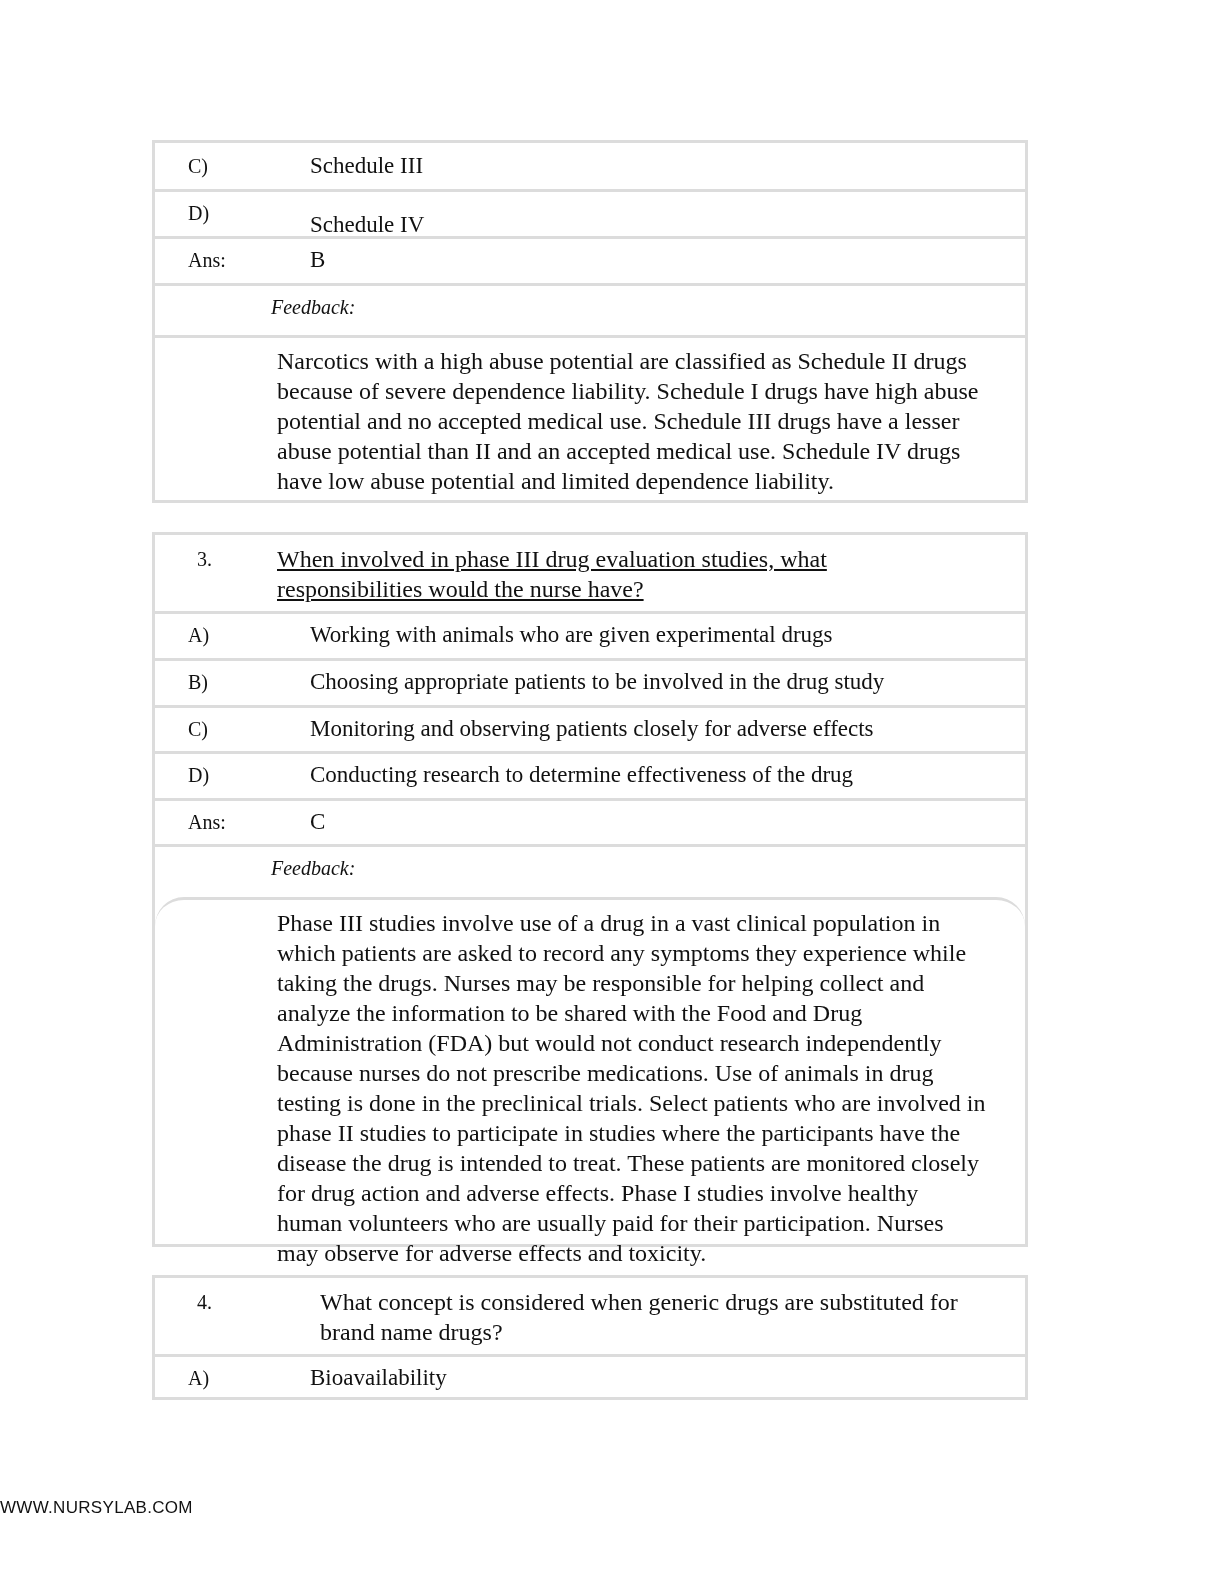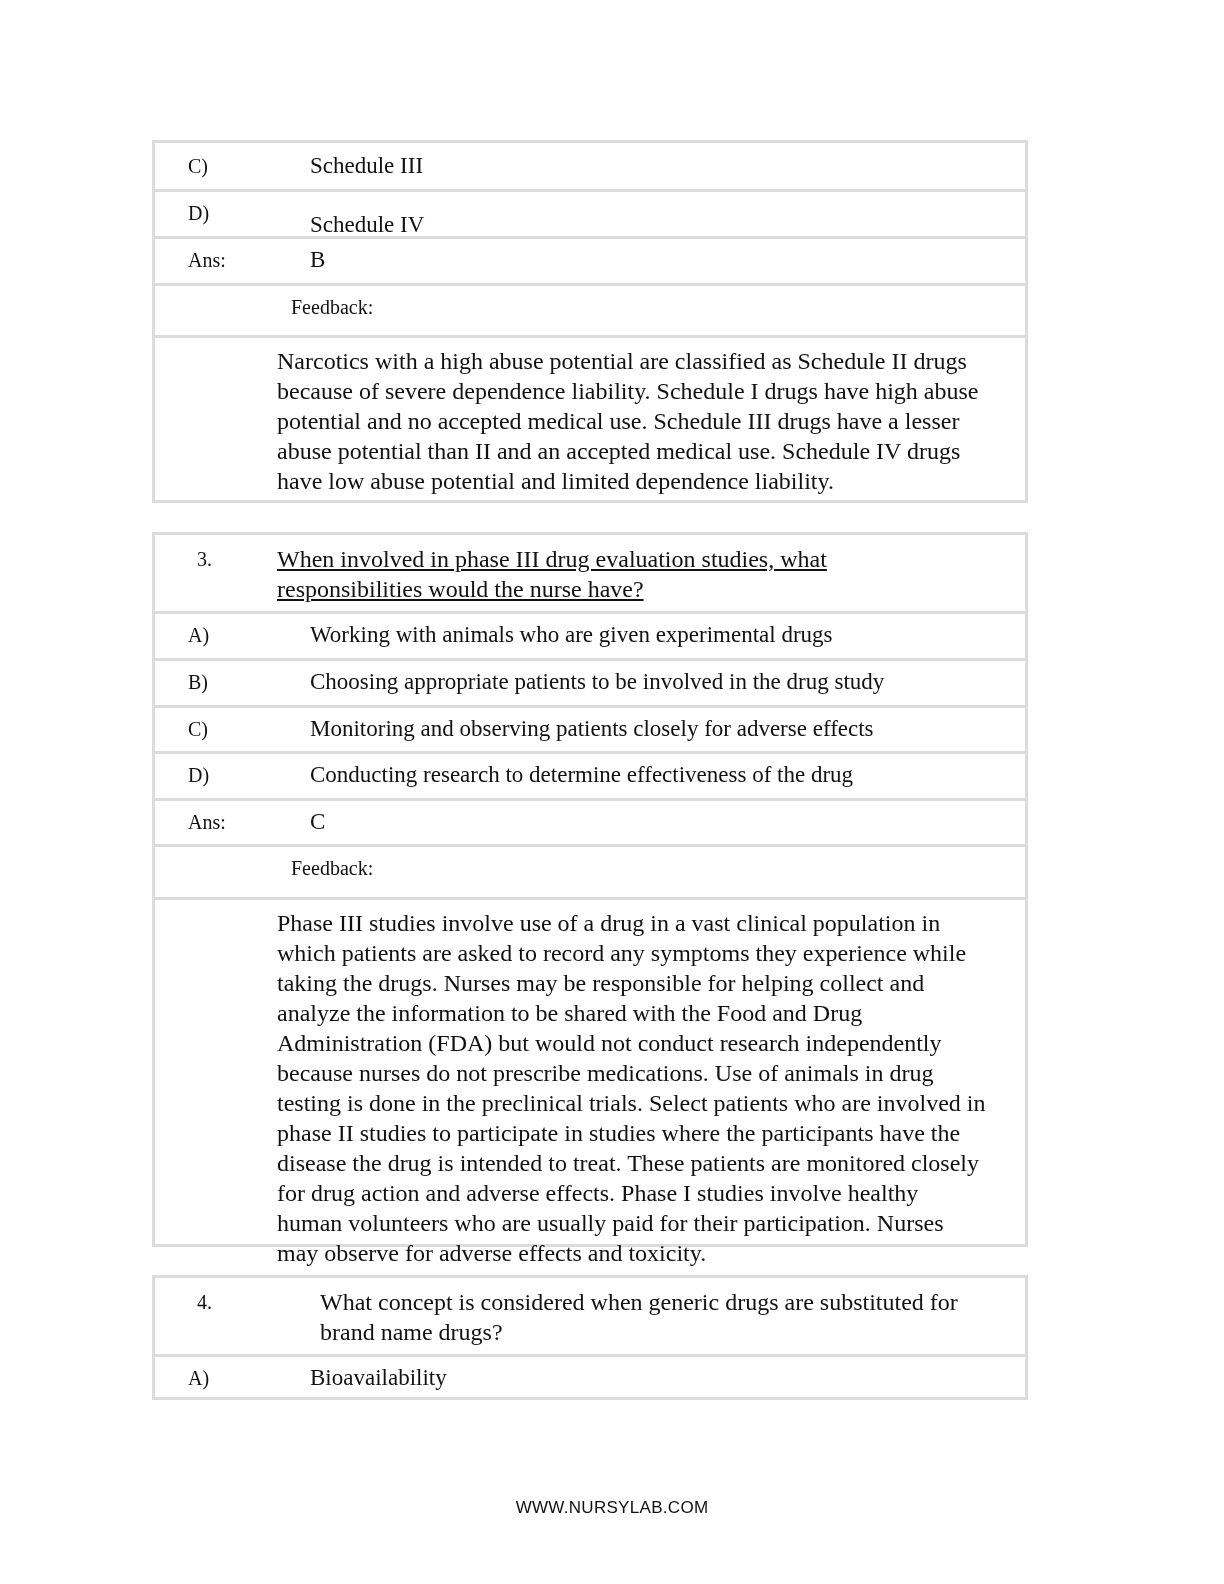--- a/index.html
+++ b/index.html
@@ -48,30 +48,30 @@
     }
     .text {
       position: absolute;
       left: 122px;
       width: 710px;
       font-size: 24px;
       line-height: 30px;
     }
     .feedback-label {
       position: absolute;
-      left: 136px;
+      left: 116px;
       font-size: 20px;
       line-height: 30px;
+      font-style: italic;
     }
     .footer {
       position: absolute;
       top: 1498px;
       left: 0;
       width: 1224px;
-      text-align: center;
       font-family: "Liberation Sans", "DejaVu Sans", sans-serif;
       font-size: 17px;
       letter-spacing: 0.3px;
       color: #111111;
     }
   </style>
 </head>
 <body>
 
 <div class="block" style="top:140px; height:363px;">
@@ -116,21 +116,21 @@
     <span class="label" style="top:6px;">D)</span>
     <span class="value" style="top:6px;">Conducting research to determine effectiveness of the drug</span>
   </div>
   <div class="row" style="height:46px;">
     <span class="label" style="top:6px;">Ans:</span>
     <span class="value" style="top:6px;">C</span>
   </div>
   <div class="row" style="height:53px;">
     <span class="feedback-label" style="top:6px;">Feedback:</span>
   </div>
-  <div class="row" style="height:349px;">
+  <div class="row" style="height:349px;border-radius:29px;">
     <div class="text" style="top:8px;">Phase III studies involve use of a drug in a vast clinical population in which patients are asked to record any symptoms they experience while taking the drugs. Nurses may be responsible for helping collect and analyze the information to be shared with the Food and Drug Administration (FDA) but would not conduct research independently because nurses do not prescribe medications. Use of animals in drug testing is done in the preclinical trials. Select patients who are involved in phase II studies to participate in studies where the participants have the disease the drug is intended to treat. These patients are monitored closely for drug action and adverse effects. Phase I studies involve healthy human volunteers who are usually paid for their participation. Nurses may observe for adverse effects and toxicity.</div>
   </div>
 </div>
 
 <div class="block" style="top:1275px; height:125px;">
   <div class="row first" style="height:76px;">
     <span class="label num" style="top:9px;">4.</span>
     <div class="text" style="top:9px; width:690px;margin-left:43px;">What concept is considered when generic drugs are substituted for brand name drugs?</div>
   </div>
   <div class="row" style="height:46px;">

